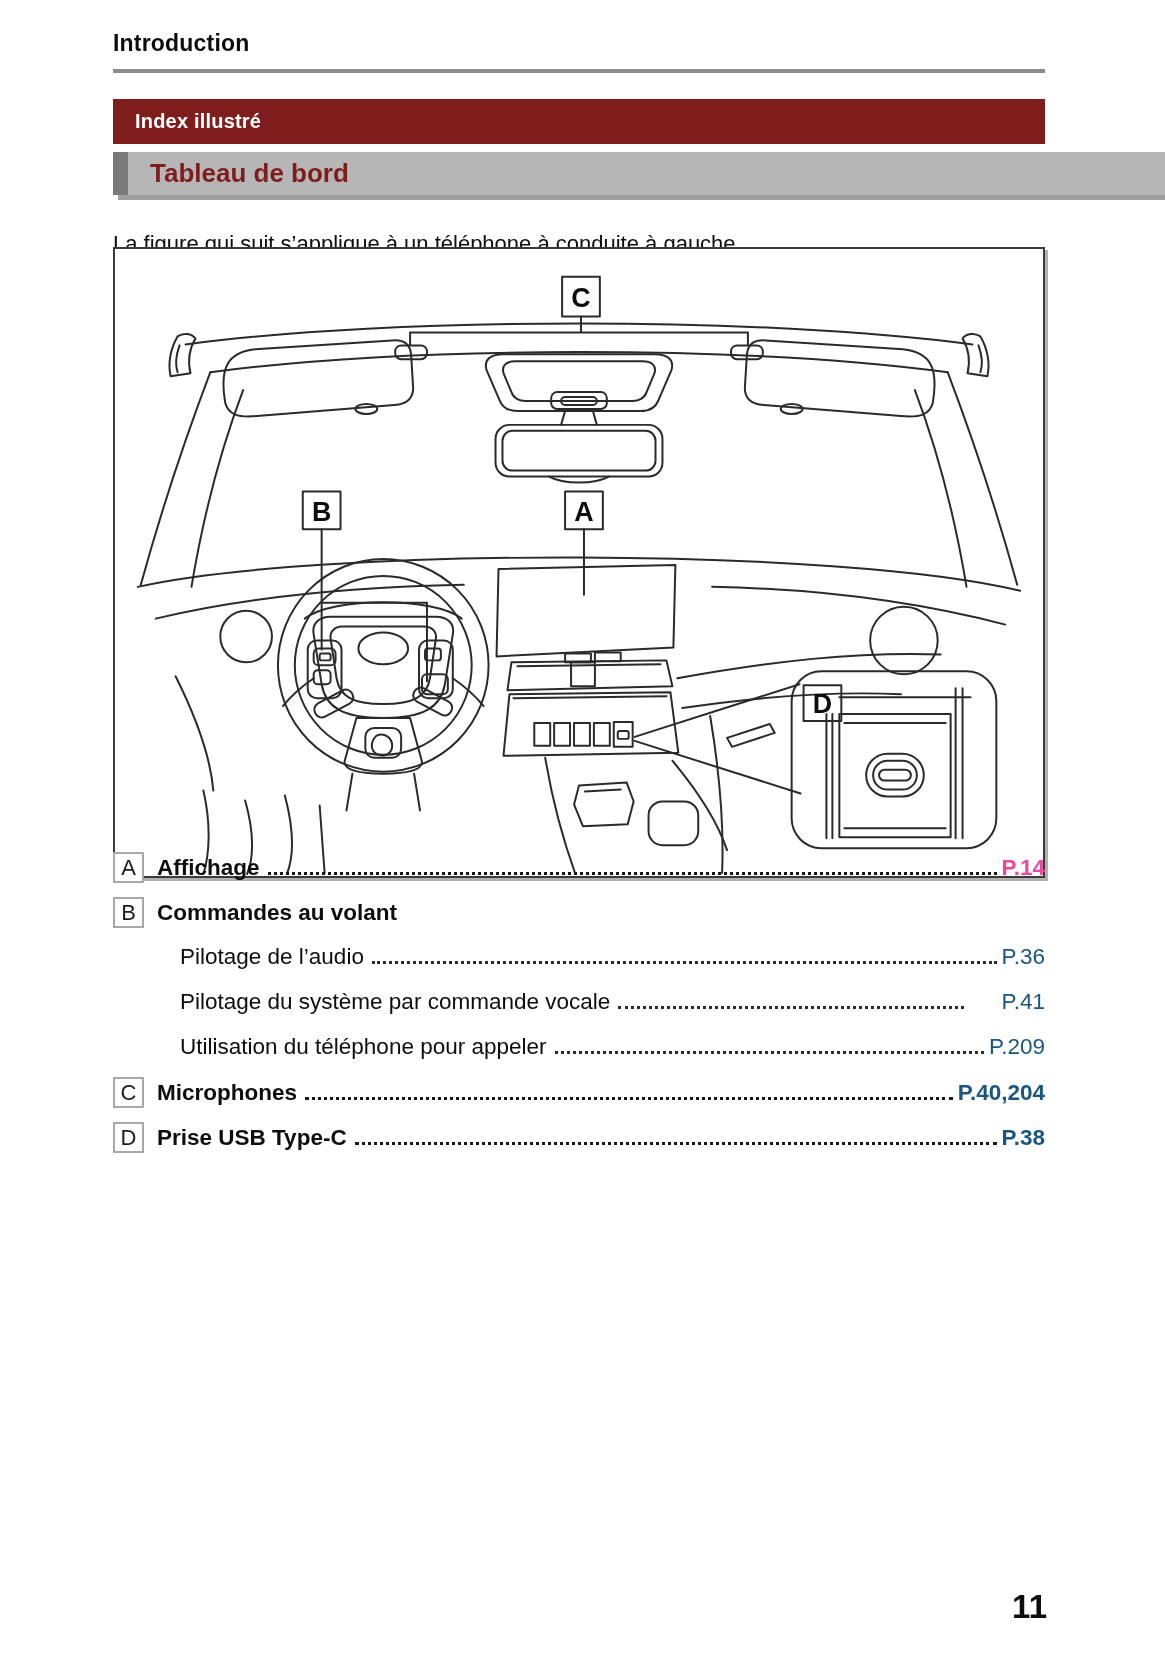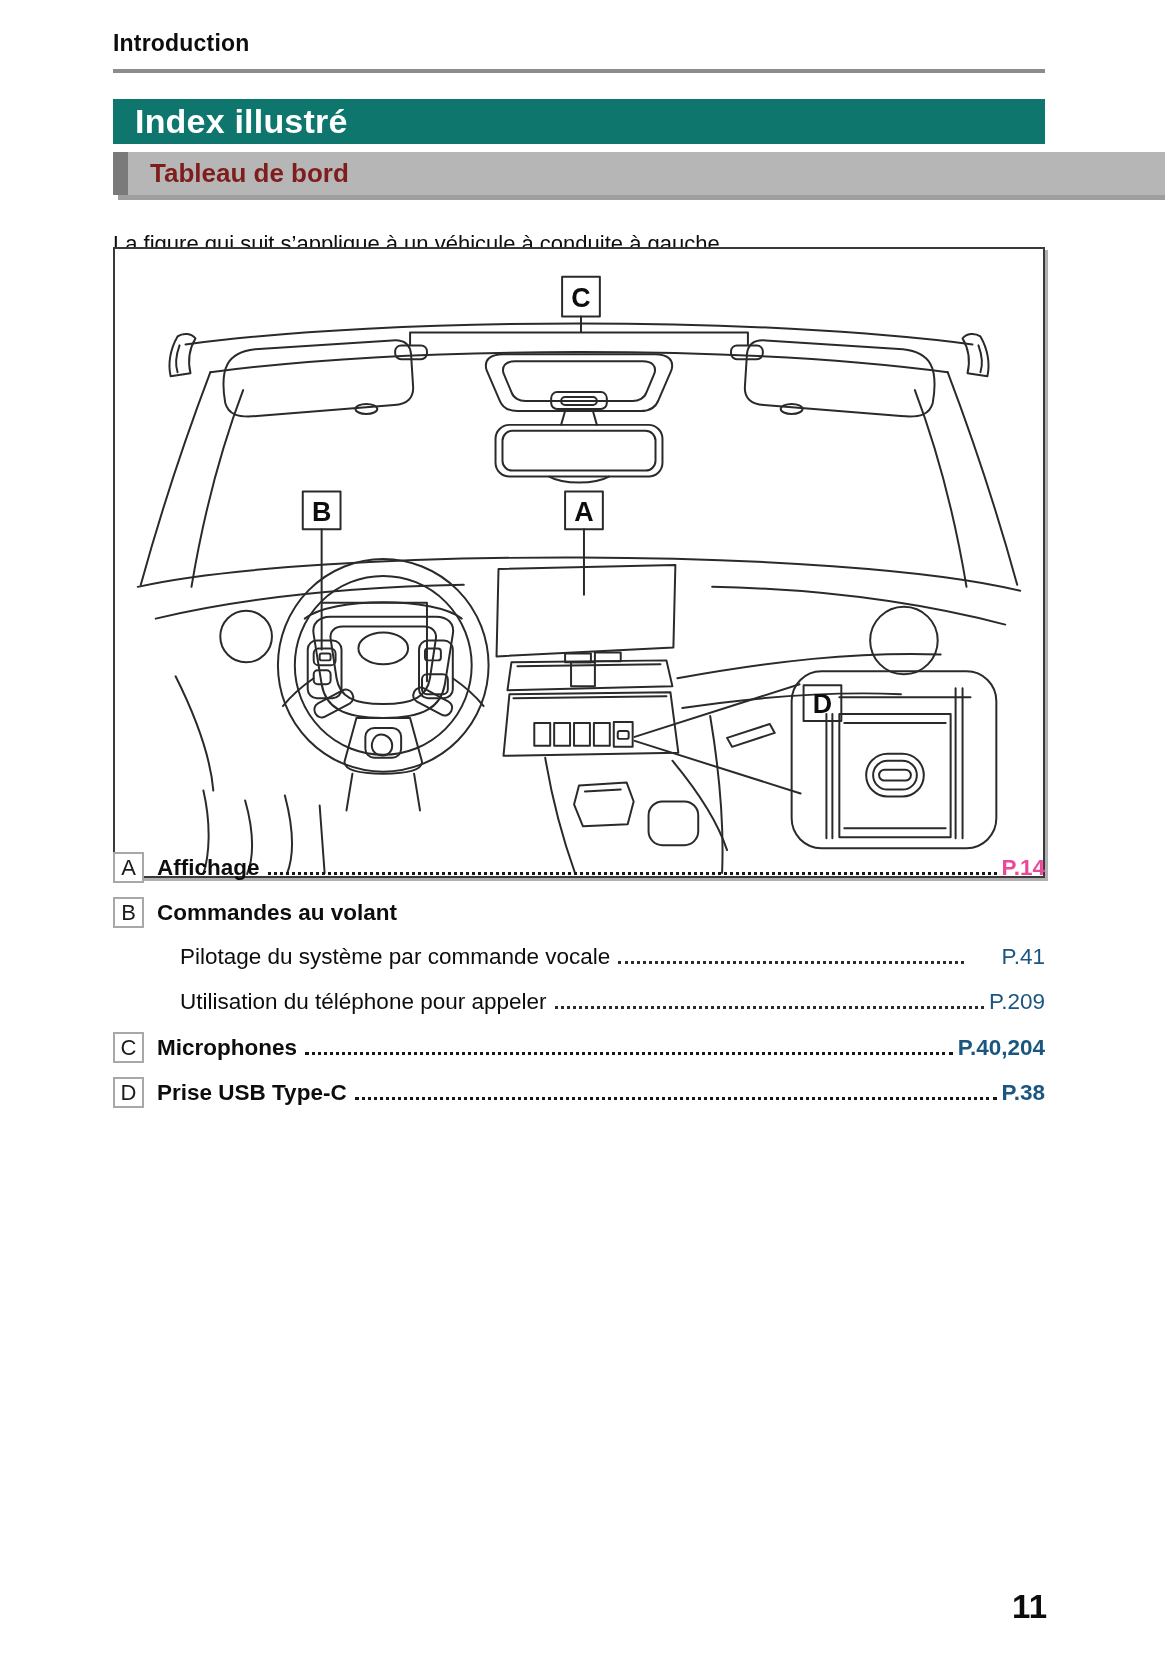--- a/index.html
+++ b/index.html
@@ -9,22 +9,22 @@
   }
   .abs{position:absolute;}
   
   .section-title{
     left:113px;top:30px;width:932px;text-align:left;
     font-size:23px;font-weight:bold;color:#0d0d0d;letter-spacing:.2px;
   }
   .top-rule{left:113px;top:69px;width:932px;height:4px;background:#8c8c8c;}
   
   .banner1{
-    left:113px;top:99px;width:932px;height:45px;background:#0f766e;
-    color:#ffffff;font-size:34px;font-weight:bold;line-height:45px;
+    left:113px;top:99px;width:932px;height:45px;background:#7f1d1d;
+    color:#ffffff;font-size:20px;font-weight:bold;line-height:45px;
     padding-left:22px;box-sizing:border-box;letter-spacing:.2px;
   }
   .banner2{
     left:113px;top:152px;width:1108px;height:43px;background:#b6b6b6;
     border-left:15px solid #7a7a7a;box-shadow:5px 5px 0 #9e9e9e;
     color:#7f1d1d;font-size:26px;font-weight:bold;line-height:43px;
     padding-left:22px;box-sizing:border-box;
   }
   .intro-text{left:113px;top:209px;width:932px;font-size:22px;color:#0d0d0d;}
   
@@ -68,21 +68,21 @@
 <div class="abs section-title">Introduction</div>
 <div class="abs top-rule"></div>
 
 <div class="abs banner1">
   <span>Index illustré</span>
 </div>
 <div class="abs banner2">
   <span>Tableau de bord</span>
 </div>
 
-<p class="abs intro-text">La figure qui suit s’applique à un véhicule à conduite à gauche.</p>
+<p class="abs intro-text">La figure qui suit s’applique à un téléphone à conduite à gauche.</p>
 
 <div class="abs figure-box">
   <svg class="lineart" viewBox="0 0 932 631">
 
     <path d="M70,96 C280,68 652,68 862,96" stroke-width="1.6"></path>
     <path d="M95,124 C300,97 632,97 837,124" stroke-width="2"></path>
 
     <g>
       <path d="M62,88 C55,100 52,115 55,128 L75,125 C72,112 74,100 80,90 C76,85 68,84 62,88 Z" stroke-width="1.8"></path>
       <path d="M64,97 C60,108 60,118 62,124" stroke-width="1.2"></path>
@@ -232,20 +232,25 @@
       <span class="row-label bold">Affichage</span>
       <span class="leader"></span>
       <span class="page-ref bold" style="color: #ec4899;">P.14</span>
     </div>
     <div class="index-row">
       <span class="letter-box">B</span>
       <span class="row-label bold">Commandes au volant</span>
     </div>
     <div class="sub-rows">
       <div class="index-row">
+        <span class="row-label">Pilotage de l’audio</span>
+        <span class="leader thin"></span>
+        <span class="page-ref" style="color: rgb(26, 86, 127);">P.36</span>
+      </div>
+      <div class="index-row">
         <span class="row-label">Pilotage du système par commande vocale</span>
         <span class="leader thin"></span>
         <span class="page-ref" style="color: rgb(26, 86, 127); margin-left: 33px;">P.41</span>
       </div>
       <div class="index-row">
         <span class="row-label">Utilisation du téléphone pour appeler</span>
         <span class="leader thin"></span>
         <span class="page-ref" style="color: rgb(26, 86, 127);">P.209</span>
       </div>
     </div>

